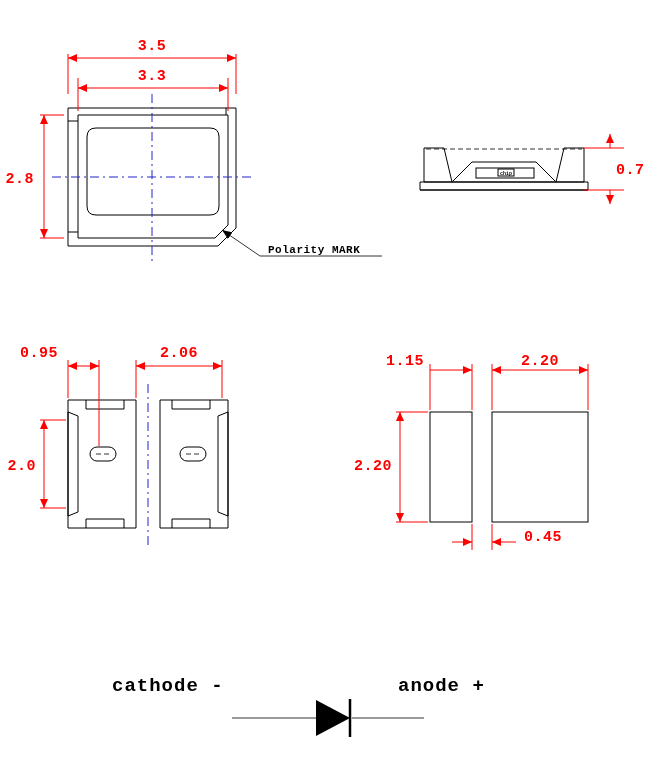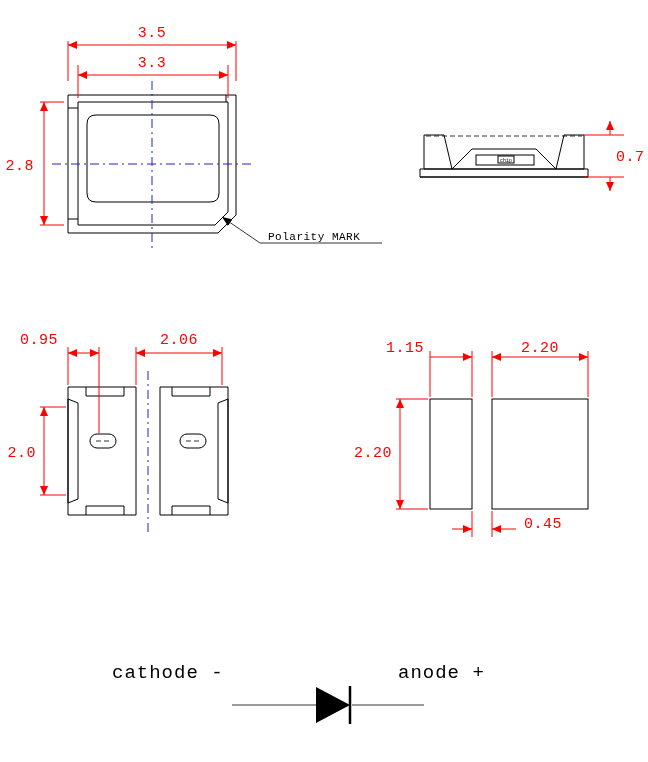--- a/index.html
+++ b/index.html
@@ -10,23 +10,24 @@
   body {
     width: 648px;
     height: 762px;
     font-family: "Liberation Sans", sans-serif;
     position: relative;
     overflow: hidden;
   }
   #sheet {
     position: absolute;
     left: 0;
-    top: 3px;
+    top: 16px;
     width: 648px;
     height: 562px;
+    font-weight: bold;
   }
   svg.drawing {
     position: absolute;
     left: 0;
     top: 0;
     width: 648px;
     height: 762px;
   }
   .dimtext {
     fill: #ff0000;

